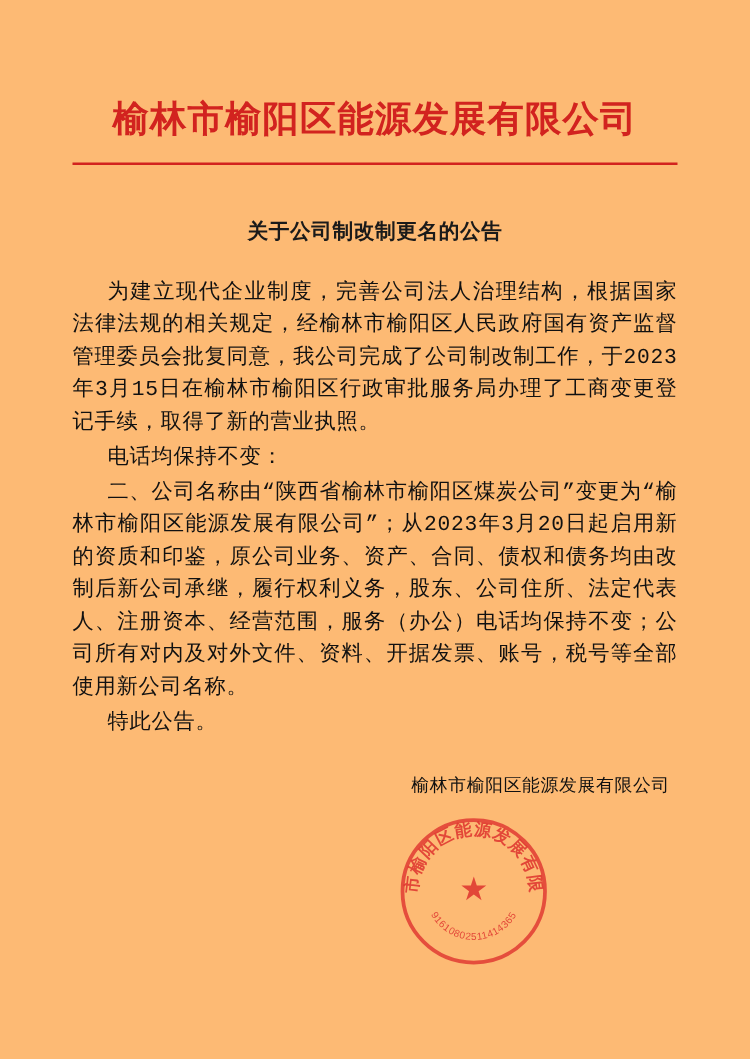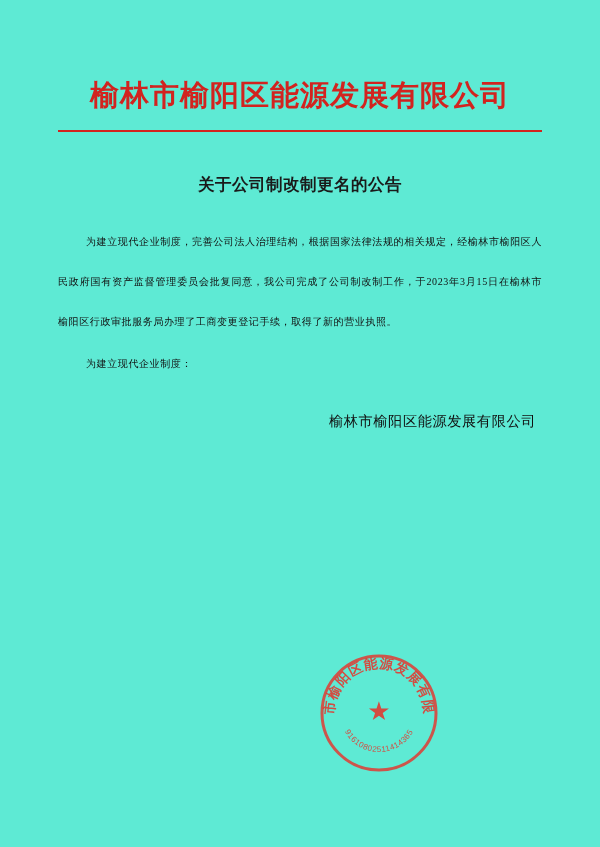--- a/index.html
+++ b/index.html
@@ -17,21 +17,21 @@
     background: #ffffff;
     overflow: hidden;
     box-sizing: border-box;
   }
   .sheet {
     position: absolute;
     left: 0;
     top: 0;
     width: 600px;
     height: 847px;
-    background: #5eead4;
+    background: #fdba74;
   }
   .content {
     position: absolute;
     left: 58px;
     top: 0;
     width: 484px;
   }
   .company-title {
     margin-top: 76px;
     text-align: center;
@@ -52,26 +52,26 @@
     margin-top: 42px;
     text-align: center;
     font-size: 16.5px;
     font-weight: bold;
     color: #1a1a1a;
     letter-spacing: 0.5px;
     font-family: Liberation Sans, sans-serif;
   }
   .body-text {
     margin-top: 26px;
-    font-size: 10px;
-    line-height: 40px;
+    font-size: 17px;
+    line-height: 26px;
     color: #111111;
     text-align: justify;
     text-justify: inter-ideograph;
-    font-family: Liberation Serif, serif;
+    font-family: Liberation Mono, monospace;
   }
   .para {
     margin: 0 0 2px 0;
     text-indent: 28px;
     letter-spacing: 0.6px;
   }
   .para.tight {
     margin-bottom: 0;
   }
   .signature {
@@ -122,21 +122,23 @@
     <div class="content">
 
       <div class="company-title">榆林市榆阳区能源发展有限公司</div>
 
       <div class="rule"></div>
 
       <div class="doc-title">关于公司制改制更名的公告</div>
 
       <div class="body-text">
         <p class="para">为建立现代企业制度，完善公司法人治理结构，根据国家法律法规的相关规定，经榆林市榆阳区人民政府国有资产监督管理委员会批复同意，我公司完成了公司制改制工作，于2023年3月15日在榆林市榆阳区行政审批服务局办理了工商变更登记手续，取得了新的营业执照。</p>
-        <p class="para">为建立现代企业制度：</p>
+        <p class="para">电话均保持不变：</p>
+        <p class="para">二、公司名称由“陕西省榆林市榆阳区煤炭公司”变更为“榆林市榆阳区能源发展有限公司”；从2023年3月20日起启用新的资质和印鉴，原公司业务、资产、合同、债权和债务均由改制后新公司承继，履行权利义务，股东、公司住所、法定代表人、注册资本、经营范围，服务（办公）电话均保持不变；公司所有对内及对外文件、资料、开据发票、账号，税号等全部使用新公司名称。</p>
+        <p class="para tight">特此公告。</p>
       </div>
 
       <div class="signature">
         <span>榆林市榆阳区能源发展有限公司</span>
       </div>
 
     </div>
 
     <div class="seal">
       <svg width="122" height="122" viewBox="0 0 122 122" xmlns="http://www.w3.org/2000/svg">

